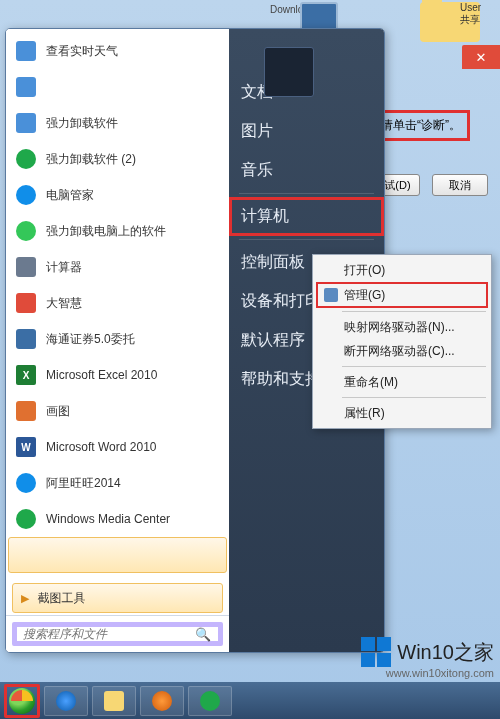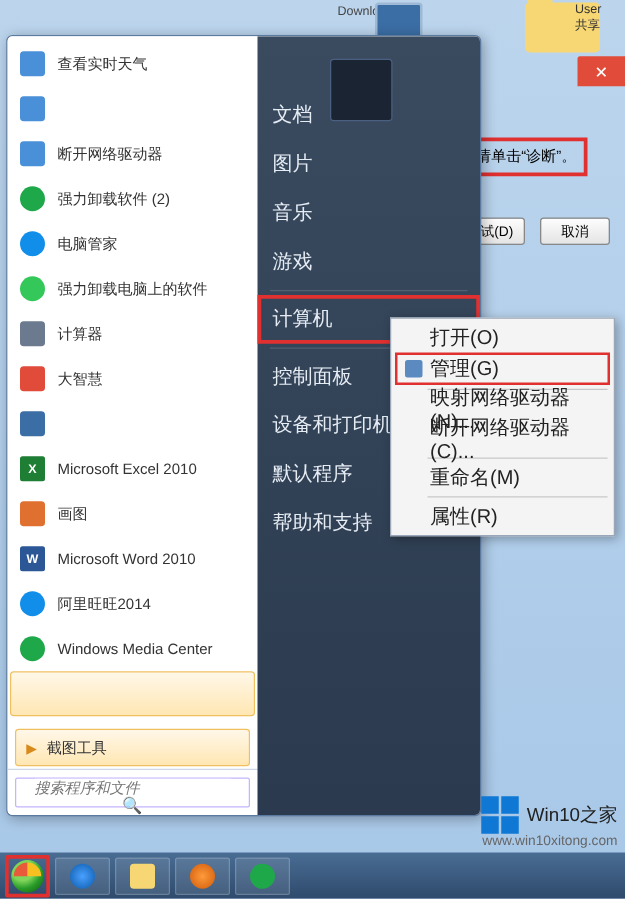--- a/index.html
+++ b/index.html
@@ -9,39 +9,39 @@
 .bg-folder { position:absolute; top:2px; left:420px; width:60px; height:40px; background:#f7d774; border-radius:4px; }
 .bg-folder::before{content:"";position:absolute;top:-6px;left:2px;width:20px;height:8px;background:#f7d774;border-radius:3px;}
 .bg-text{position:absolute;top:2px;left:460px;font-size:10px;color:#333;}
 .downloads-label{position:absolute;top:4px;left:270px;font-size:10px;color:#444;}
 .monitor{position:absolute;top:2px;left:300px;width:38px;height:30px;background:#3b6ea5;border:2px solid #9db9d6;border-radius:3px;}
 .monitor::after{content:"";position:absolute;bottom:-6px;left:12px;width:10px;height:6px;background:#9db9d6;}
 .red-close{position:absolute;top:45px;right:0;width:38px;height:24px;background:#e04b3a;border-top-left-radius:2px;display:flex;align-items:center;justify-content:center;color:#fff;font-size:13px;}
 
 
 .start-menu{position:absolute;top:28px;left:5px;width:380px;height:625px;border:1px solid #5a7aa0;border-radius:5px;box-shadow:2px 2px 10px rgba(0,0,0,.3);display:flex;background:#fff;overflow:hidden;}
-.left-pane{width:200px;background:#fff;display:flex;flex-direction:column;}
+.left-pane{width:223px;background:#fff;display:flex;flex-direction:column;}
 .program-list{flex:1;overflow:hidden;padding:4px 2px;}
 .program-item{display:flex;align-items:center;height:36px;padding:0 6px;font-size:12px;color:#333;cursor:default;}
 .program-item .picon{width:24px;height:24px;margin-right:8px;flex-shrink:0;display:flex;align-items:center;justify-content:center;}
 .all-programs{display:flex;align-items:center;height:30px;padding:0 8px;font-size:12px;color:#333;background:linear-gradient(#fff7e8,#ffe7b3);border:1px solid #f0c060;border-radius:3px;margin:2px 6px;}
 .all-programs .arrow{color:#d88a1a;margin-right:8px;font-size:11px;}
 .search-row{padding:6px;border-top:1px solid #d0d9e6;}
-.search-box{display:flex;align-items:center;height:24px;border:1px solid #c4b5fd;background:#fff;border-radius:2px;padding:0 6px;flex-direction:column;}
+.search-box{display:flex;align-items:center;height:24px;border:5px solid #c4b5fd;background:#fff;border-radius:2px;padding:0 6px;}
 .search-box input{flex:1;border:0;outline:0;font-size:12px;font-style:italic;color:#888;}
 .search-box .sicon{color:#5a7aa0;font-size:13px;}
 
 .right-pane{flex:1;background:linear-gradient(#3a4b60,#2b3a4e);color:#fff;padding-top:44px;}
 .avatar-box{position:absolute;top:18px;left:258px;width:50px;height:50px;background:#1a2433;border:1px solid #4a6080;border-radius:3px;}
 .right-item{padding:9px 12px;font-size:16px;color:#e6ecf4;cursor:default;}
 .right-item.highlight{border:3px solid #e03030;padding:6px 9px;}
 .right-sep{height:1px;background:rgba(255,255,255,.15);margin:3px 10px;}
 
 
-.ctx-menu{position:absolute;top:254px;left:312px;width:180px;background:#f4f4f4;border:1px solid #9aa7b8;box-shadow:2px 2px 8px rgba(0,0,0,.3);padding:3px;font-size:16px;}
+.ctx-menu{position:absolute;top:254px;left:312px;width:180px;background:#f4f4f4;border:1px solid #9aa7b8;box-shadow:2px 2px 8px rgba(0,0,0,.3);padding:3px;font-size:12px;}
 .ctx-item{display:flex;align-items:center;height:24px;padding:0 6px 0 28px;position:relative;color:#222;}
 .ctx-item.highlight{border:2px solid #e03030;padding:0 4px 0 26px;height:26px;}
 .ctx-item .cicon{position:absolute;left:5px;width:16px;height:16px;display:flex;align-items:center;justify-content:center;}
 .ctx-sep{height:1px;background:#c8c8c8;margin:3px 2px 3px 26px;}
 
 
 .dlg{position:absolute;top:100px;left:340px;width:160px;height:100px;}
 .dlg-text{position:absolute;top:10px;left:20px;font-size:12px;}
 .dlg-text .red-out{border:3px solid #e03030;padding:4px 6px;display:inline-block;}
 .dlg-btn{position:absolute;bottom:4px;display:inline-flex;align-items:center;justify-content:center;height:22px;width:56px;border:1px solid #888;background:linear-gradient(#fdfdfd,#e4e4e4);border-radius:3px;font-size:11px;}
@@ -53,21 +53,21 @@
 .orb::before,.orb::after{content:"";position:absolute;width:11px;height:11px;}
 .orb::before{top:2px;left:2px;background:#e85a3a;border-top-left-radius:11px;}
 .orb::after{top:2px;right:2px;background:#f6c020;border-top-right-radius:11px;}
 .task-item{width:44px;height:30px;margin-left:4px;background:rgba(255,255,255,.1);border:1px solid rgba(255,255,255,.2);border-radius:2px;display:flex;align-items:center;justify-content:center;}
 
 
 .wm{position:absolute;bottom:40px;right:6px;text-align:right;color:#1064c8;z-index:5;}
 .wm-logo{display:flex;align-items:center;justify-content:flex-end;gap:6px;}
 .wm-grid{display:grid;grid-template-columns:14px 14px;grid-template-rows:14px 14px;gap:2px;}
 .wm-grid div{background:#0f78d4;}
-.wm-title{font-size:15px;color:#222;font-weight:400;}
+.wm-title{font-size:20px;color:#222;font-weight:400;}
 .wm-url{font-size:11px;color:#666;}
 
 
 .i-excel{background:#1e7e34;color:#fff;font-size:10px;font-weight:bold;border-radius:2px;width:20px;height:20px;display:flex;align-items:center;justify-content:center;}
 .i-word{background:#2b5797;color:#fff;font-size:10px;font-weight:bold;border-radius:2px;width:20px;height:20px;display:flex;align-items:center;justify-content:center;}
 .i-circle{width:20px;height:20px;border-radius:50%;}
 .i-sq{width:20px;height:20px;border-radius:3px;}
 </style>
 </head>
 <body>
@@ -99,21 +99,21 @@
         </div>
         <div class="program-item">
           <div class="picon">
             <div class="i-sq" style="background: rgb(74, 144, 217);"></div>
           </div>
         </div>
         <div class="program-item">
           <div class="picon">
             <div class="i-sq" style="background: rgb(74, 144, 217);"></div>
           </div>
-          <span>断开网络驱动器</span>
+          <span>强力卸载软件</span>
         </div>
         <div class="program-item">
           <div class="picon">
             <div class="i-circle" style="background: rgb(31, 168, 74);"></div>
           </div>
           <span>强力卸载软件 (2)</span>
         </div>
         <div class="program-item">
           <div class="picon">
             <div class="i-circle" style="background: rgb(16, 142, 233);"></div>
@@ -135,20 +135,21 @@
         <div class="program-item">
           <div class="picon">
             <div class="i-sq" style="background: rgb(224, 75, 58);"></div>
           </div>
           <span>大智慧</span>
         </div>
         <div class="program-item">
           <div class="picon">
             <div class="i-sq" style="background: rgb(59, 110, 165);"></div>
           </div>
+          <span>海通证券5.0委托</span>
         </div>
         <div class="program-item">
           <div class="picon">
             <div class="i-excel">X</div>
           </div>
           <span>Microsoft Excel 2010</span>
         </div>
         <div class="program-item">
           <div class="picon">
             <div class="i-sq" style="background: rgb(224, 112, 48);"></div>
@@ -185,21 +186,20 @@
       <div class="search-box">
         <input type="text" placeholder="搜索程序和文件" style="">
         <span class="sicon">🔍</span>
       </div>
     </div>
   </div>
   <div class="right-pane" id="right-pane">
       <div class="right-item">文档</div>
       <div class="right-item">图片</div>
       <div class="right-item">音乐</div>
-      <div class="right-item">游戏</div>
       <div class="right-sep"></div>
       <div class="right-item highlight">计算机</div>
       <div class="right-sep"></div>
       <div class="right-item">控制面板</div>
       <div class="right-item">设备和打印机</div>
       <div class="right-item">默认程序</div>
       <div class="right-item">帮助和支持</div>
     </div>
 </div>
 

